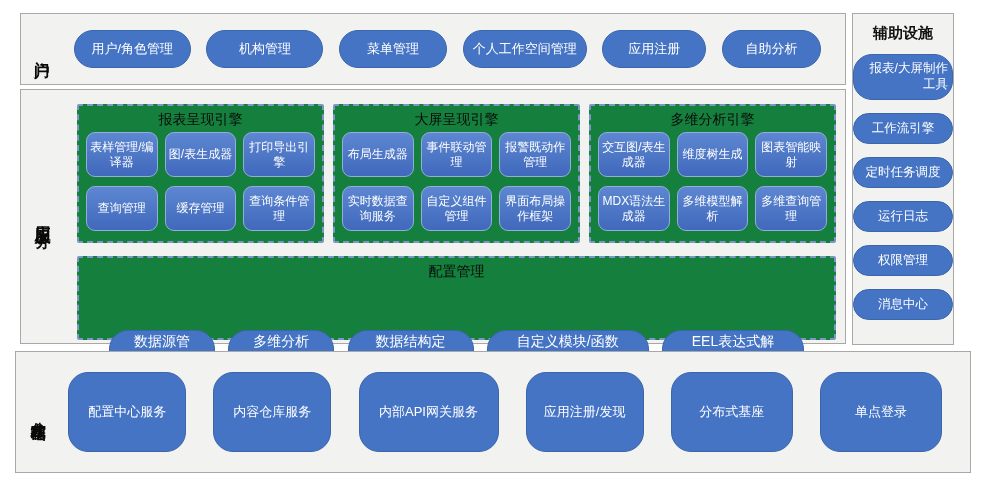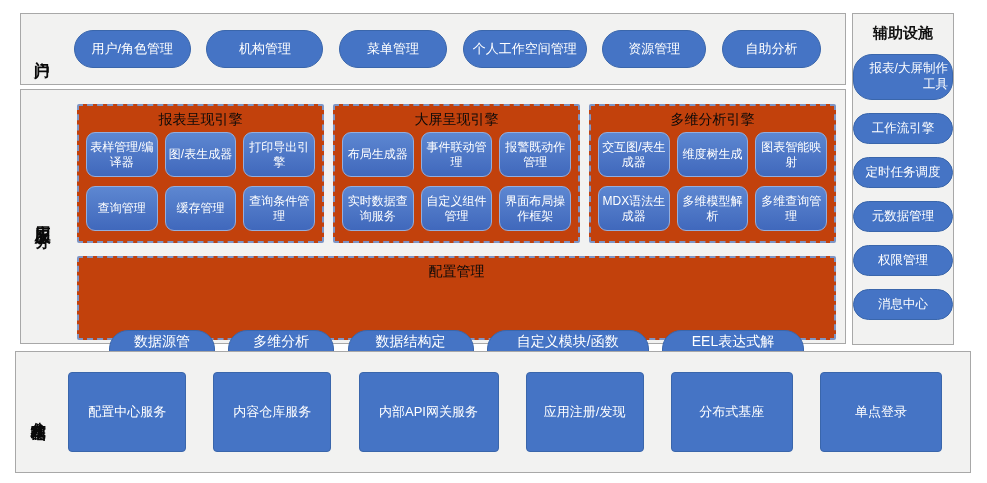--- a/index.html
+++ b/index.html
@@ -36,70 +36,70 @@
   #aux { left:852px; top:13px; width:102px; height:332px; }
   .aux-title { text-align:center; font-size:15px; font-weight:bold; margin:10px 0 11px; }
   .aux-col { display:flex; flex-direction:column; align-items:center; gap:13px; }
   .a-btn { width:100px; min-height:31px; font-size:12.5px; padding:2px 4px;text-align:right; }
   .a-btn:first-child { min-height:46px; }
   
   #app { left:20px; top:89px; width:826px; height:255px; }
   #app .vlabel { position:absolute; left:13px; top:50%; transform:translateY(-50%); font-size:16px; }
   .app-content { position:absolute; left:56px; top:14px; right:9px; }
   .engines { display:flex; gap:9px; }
-  .panel { background:#c2410c; border:2px dashed #7e95c5; box-sizing:border-box; border-radius:2px; }
+  .panel { background:#15803d; border:2px dashed #7e95c5; box-sizing:border-box; border-radius:2px; }
   .engine { flex:1; height:139px; padding:0 7px; }
   .panel-title { text-align:center; font-size:14px; color:#0a0a0a; line-height:26px; }
   .egrid { display:grid; grid-template-columns:repeat(3,1fr); gap:9px 7px; }
   .e-btn {
     height:45px; font-size:12px; border-radius:9px; padding:2px 3px;
     background:linear-gradient(180deg,#5d87d1,#4068bc); border:1px solid #93aedd;
   }
   .config { margin-top:13px; height:84px; }
   .config-row { display:flex; justify-content:space-between; align-items:center; padding:0 30px; margin-top:6px; }
   .c-btn { height:41px; font-size:14px; padding:0 24px;margin-top:40px; }
   .c-btn:nth-child(1){ width:106px; }
   .c-btn:nth-child(2){ width:106px; }
   .c-btn:nth-child(3){ width:126px;text-align:center; }
   .c-btn:nth-child(4){ width:162px; }
   .c-btn:nth-child(5){ width:142px; }
   
   #dist { left:15px; top:351px; width:956px; height:122px; display:flex; align-items:center; }
   #dist .vlabel { font-size:15px; margin-left:14px; letter-spacing:1px; line-height:1.08; }
   .dist-row { flex:1; display:flex; justify-content:space-between; align-items:center; padding:0 28px 0 22px; }
-  .d-btn { height:80px; border-radius:4px; font-size:13px; padding:0 6px; }
+  .d-btn { height:80px; border-radius:20px; font-size:13px; padding:0 6px; }
   .d-btn:nth-child(1){ width:118px; }
   .d-btn:nth-child(2){ width:118px; }
   .d-btn:nth-child(3){ width:140px; }
   .d-btn:nth-child(4){ width:118px; }
   .d-btn:nth-child(5){ width:122px; }
   .d-btn:nth-child(6){ width:122px; }
 </style>
 </head>
 <body>
 
 <div class="sec" id="portal">
   <div class="vlabel">门户</div>
   <div class="portal-row">
     <div class="btn p-btn">用户/角色管理</div>
     <div class="btn p-btn">机构管理</div>
     <div class="btn p-btn">菜单管理</div>
     <div class="btn p-btn">个人工作空间管理</div>
-    <div class="btn p-btn">资源管理</div>
+    <div class="btn p-btn">应用注册</div>
     <div class="btn p-btn">自助分析</div>
   </div>
 </div>
 
 <div class="sec" id="aux">
   <div class="aux-title">辅助设施</div>
   <div class="aux-col">
     <div class="btn a-btn">报表/大屏制作工具</div>
     <div class="btn a-btn">工作流引擎</div>
     <div class="btn a-btn">定时任务调度</div>
-    <div class="btn a-btn">元数据管理</div>
+    <div class="btn a-btn">运行日志</div>
     <div class="btn a-btn">权限管理</div>
     <div class="btn a-btn">消息中心</div>
   </div>
 </div>
 
 <div class="sec" id="app">
   <div class="vlabel">应用服务</div>
   <div class="app-content">
     <div class="engines">
 

